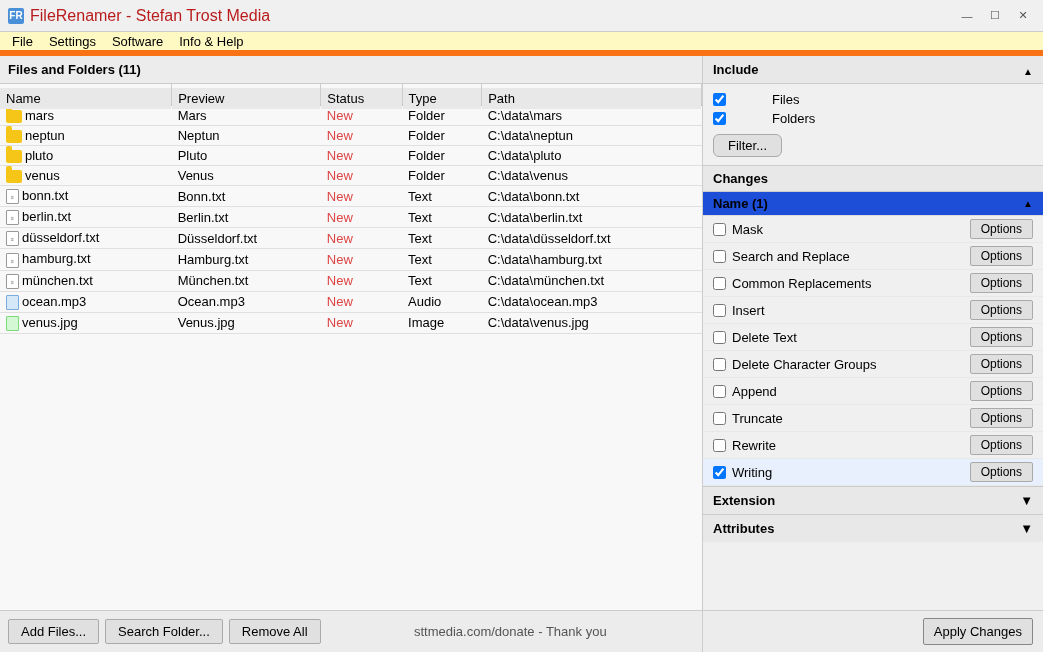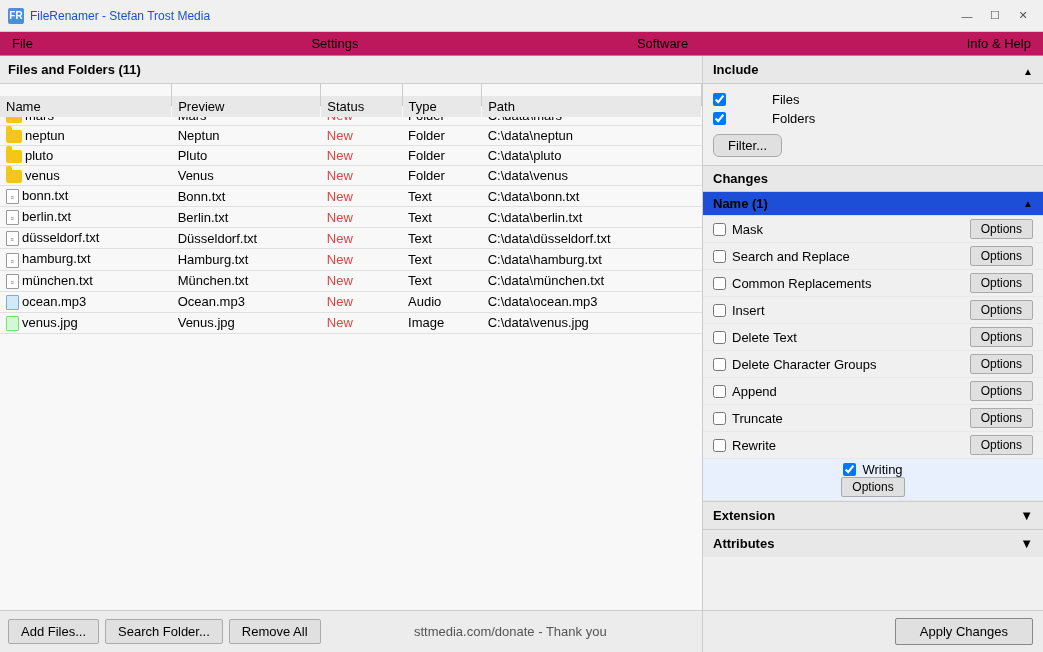--- a/index.html
+++ b/index.html
@@ -28,45 +28,44 @@
       width: 16px; height: 16px;
       background: #4a90d9;
       border-radius: 2px;
       margin-right: 6px;
       font-size: 10px;
       display: flex; align-items: center; justify-content: center;
       color: white; font-weight: bold;
     }
     #titlebar .title-text {
       flex: 1;
-      font-size: 12px;
-      color: #1d4ed8;
+      font-size: 16px;
+      color: #b91c1c;
     }
     #titlebar .win-controls {
       display: flex; gap: 4px;
     }
     #titlebar .win-btn {
       width: 24px; height: 20px;
       background: transparent;
       border: none;
       cursor: pointer;
       font-size: 11px;
       display: flex; align-items: center; justify-content: center;
       color: #555;
     }
 
     
     #menubar {
       height: 24px;
-      background: #be185d;
+      background: #fef9c3;
       display: flex;
       align-items: center;
       padding: 0 4px;
-      border-bottom: 1px solid #f97316;
-      justify-content: space-between;
+      border-bottom: 6px solid #f97316;
     }
     .menu-item {
       padding: 2px 8px;
       cursor: pointer;
       font-size: 13px;
     }
 
     
     #main {
       display: flex;
@@ -104,21 +103,21 @@
     }
 
     #file-table thead th {
       background: #e8e8e8;
       border-bottom: 1px solid #bbb;
       border-right: 1px solid #ccc;
       padding: 3px 6px;
       text-align: left;
       font-weight: normal;
       position: sticky;
-      top: 12px;
+      top: 4px;
       z-index: 2;
     }
 
     #file-table tbody tr {
       border-bottom: 1px solid #e0e0e0;
     }
 
     #file-table tbody td {
       padding: 2px 6px;
       white-space: nowrap;
@@ -278,37 +277,37 @@
 
     .options-btn {
       padding: 2px 10px;
       background: #e0e0e0;
       border: 1px solid #aaa;
       cursor: pointer;
       font-size: 12px;
       border-radius: 2px;
     }
 
-    .option-checked { background: #e8f0fe; flex-direction: column; }
+    .option-checked { background: #e8f0fe; }
 
     
     .collapsible-row {
       display: flex;
       align-items: center;
       justify-content: space-between;
       padding: 6px 10px;
       font-weight: bold;
       font-size: 13px;
       background: #e8e8e8;
       border-top: 1px solid #ccc;
       cursor: pointer;
     }
 
     .apply-btn {
-      padding: 5px 24px;
+      padding: 5px 10px;
       background: #e0e0e0;
       border: 1px solid #888;
       cursor: pointer;
       font-size: 13px;
       border-radius: 2px;
     }
 
   </style>
 </head>
 <body>

